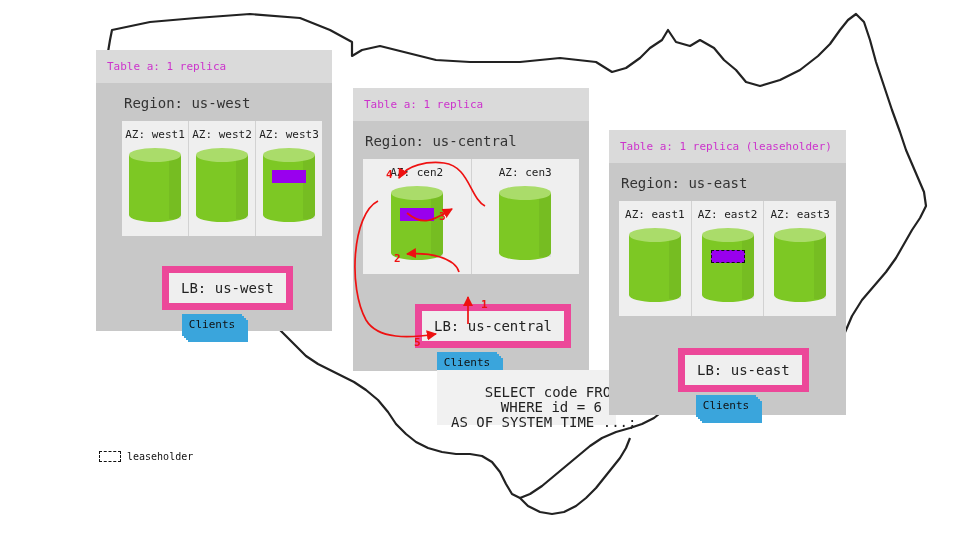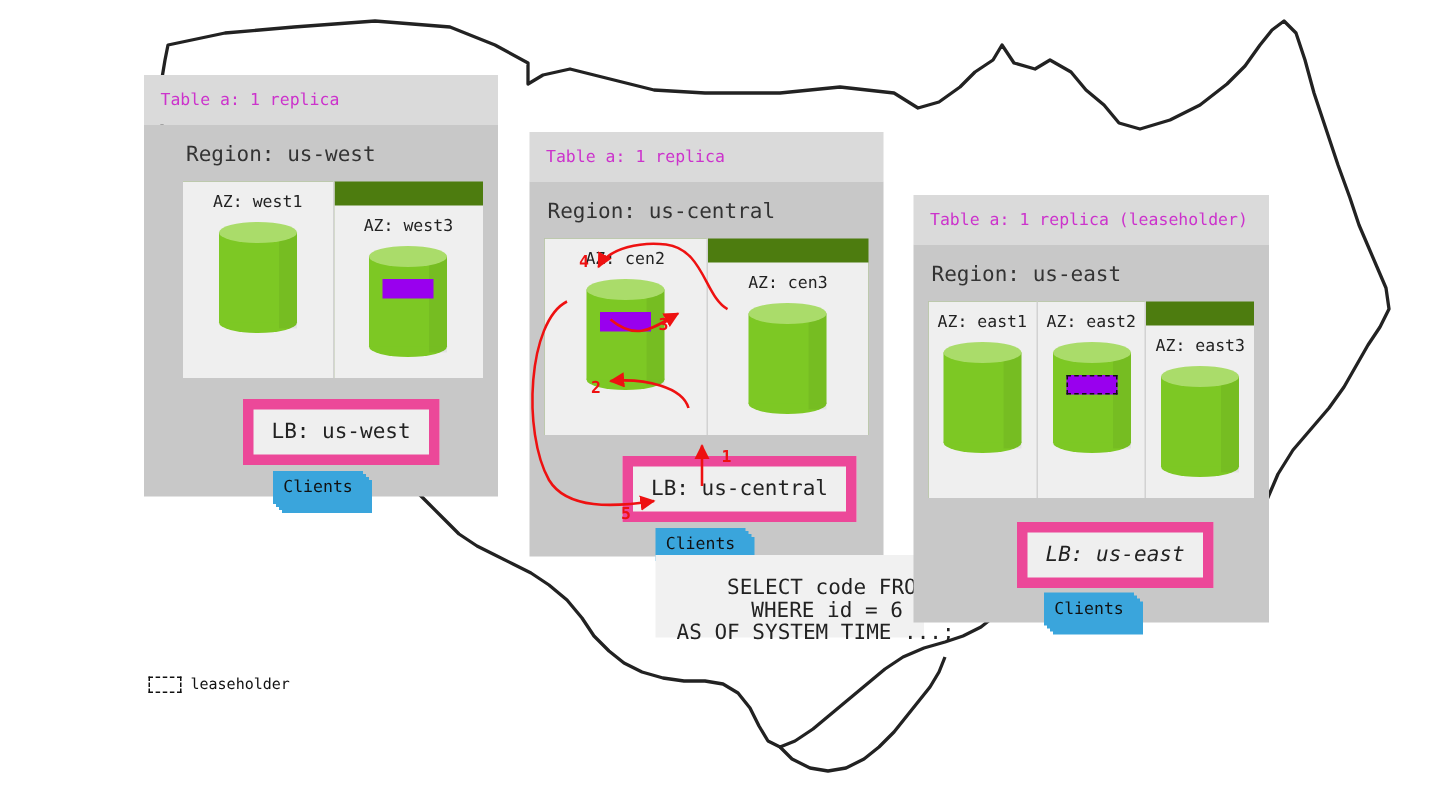--- a/index.html
+++ b/index.html
@@ -23,21 +23,21 @@
   .region-body{background:#c8c8c8;position:relative;box-sizing:border-box;}
   .region-title{
     color:#333;font-size:14px;padding:12px 0 0 12px;
     white-space:nowrap;
   }
   .az-row{display:flex;background:#4d7c0f;margin:10px 10px 0 10px;}
   .az{
     flex:1 1 0;background:#efefef;border-right:1px solid #d2d2d2;
     text-align:center;padding:7px 0 14px 0;position:relative;
   }
-  .az:last-child{border-right:none;margin-top:16px;}
+  .az:last-child{border-right:none;}
   .az-label{font-size:11px;color:#222;margin-bottom:7px;white-space:nowrap;}
 
   
   .cyl{position:relative;width:52px;height:74px;margin:0 auto;}
   .cyl .body{
     position:absolute;left:0;top:7px;width:52px;height:60px;
     background:#7dc824;
   }
   .cyl .top{
     position:absolute;left:0;top:0;width:52px;height:14px;
@@ -141,20 +141,29 @@
         <div class="az">
           <div class="az-label">AZ: west1</div>
           <div class="cyl">
             <div class="bot"></div>
             <div class="body"></div>
             <div class="shade"></div>
             <div class="top"></div>
           </div>
         </div>
 
+        <div class="az">
+          <div class="az-label">AZ: west2</div>
+          <div class="cyl">
+            <div class="bot"></div>
+            <div class="body"></div>
+            <div class="shade"></div>
+            <div class="top"></div>
+          </div>
+        </div>
 
         <div class="az">
           <div class="az-label">AZ: west3</div>
           <div class="cyl">
             <div class="bot"></div>
             <div class="body"></div>
             <div class="shade"></div>
             <div class="top"></div>
             <div class="replica"></div>
           </div>
@@ -262,21 +271,21 @@
           <div class="cyl">
             <div class="bot"></div>
             <div class="body"></div>
             <div class="shade"></div>
             <div class="top"></div>
           </div>
         </div>
 
       </div>
 
-      <div class="lb" style="left:69px;top:185px;font-style:italic;">
+      <div class="lb" style="left:69px;top:185px;">
         <span>LB: us-east</span>
       </div>
 
       <div class="clients" style="left:87px;top:232px;">
         <div class="sheet s3"></div>
         <div class="sheet s2"></div>
         <div class="sheet s1"></div>
         <div class="sheet s0"></div>
         <div class="txt">Clients</div>
       </div>

